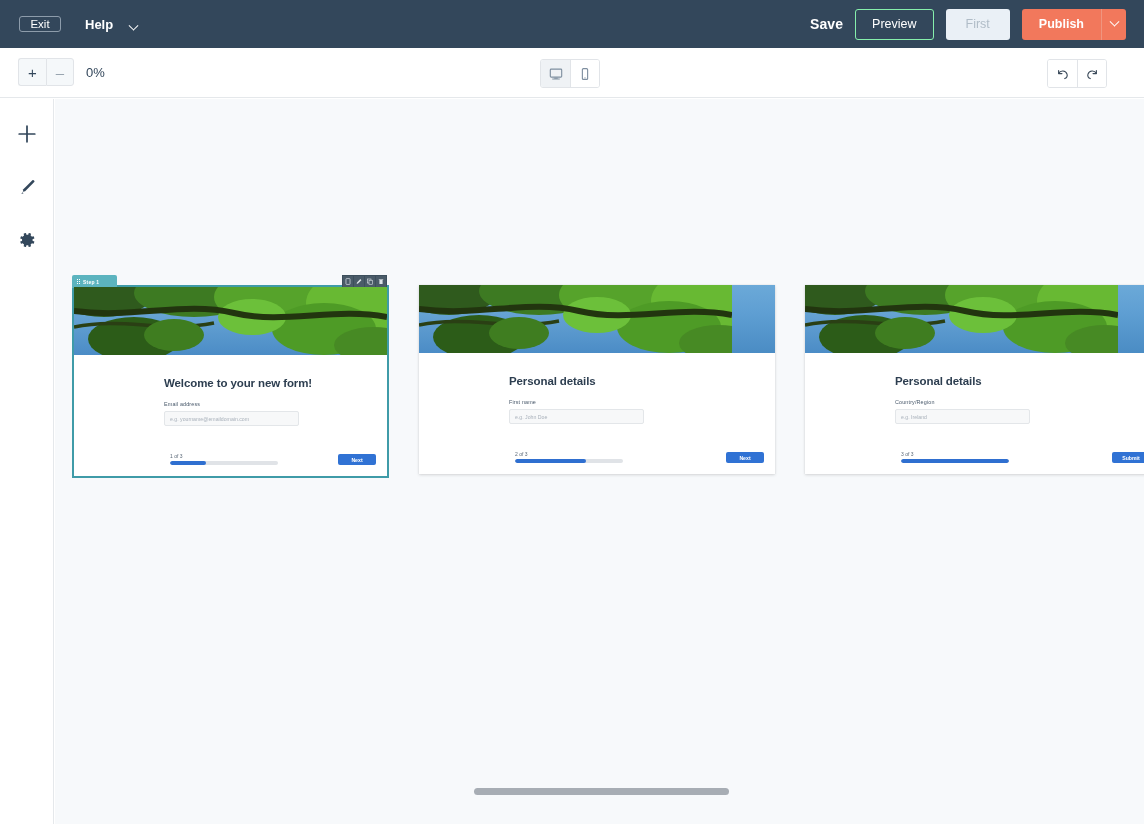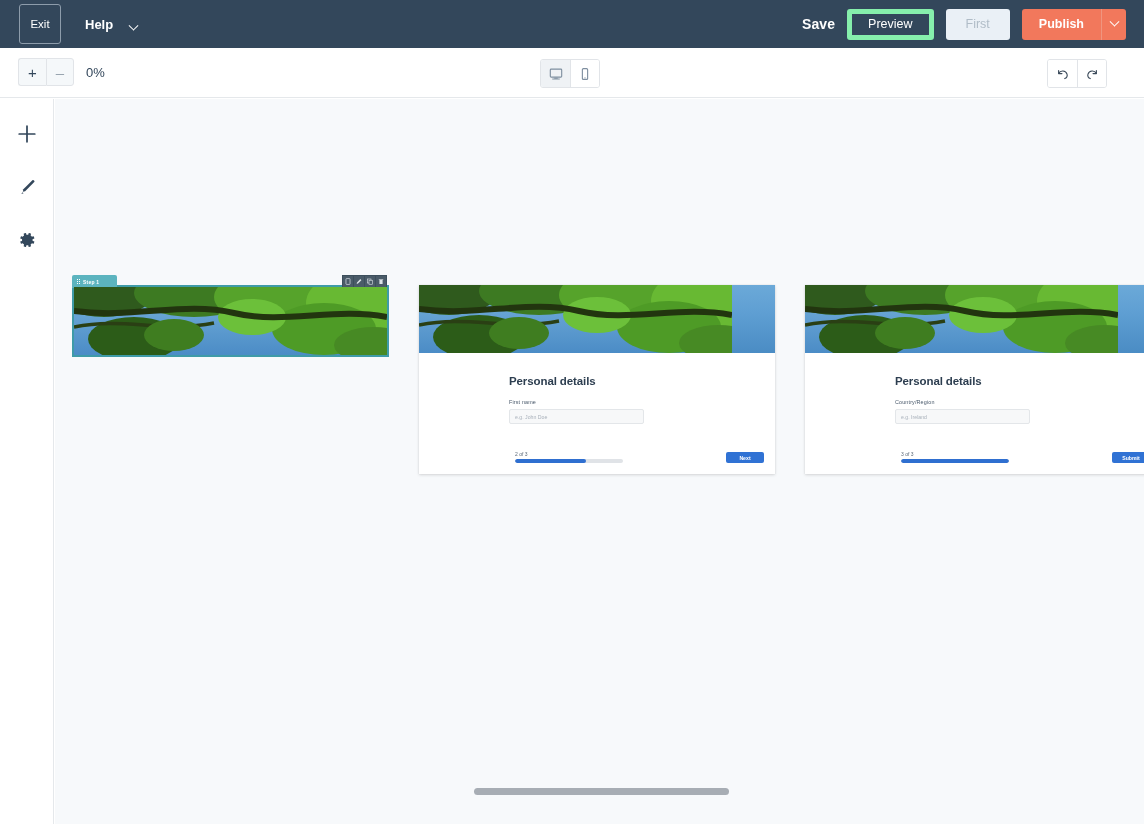--- a/index.html
+++ b/index.html
@@ -13,21 +13,21 @@
   
   .topbar {
     position: absolute; top: 0; left: 0;
     width: 1144px; height: 48px;
     background: #33475b;
     display: flex; align-items: center;
     z-index: 20;
   }
   .topbar-left { display: flex; align-items: center; padding-left: 19px; gap: 24px; }
   .exit-btn {
-    width: 42px; height: 40px;
+    width: 42px; height: 16px;
     border: 1px solid #8d9cab;
     border-radius: 3px;
     background: transparent;
     color: #ffffff;
     font-size: 11.5px;
     font-family: "Liberation Sans", sans-serif;
     display: flex; align-items: center; justify-content: center;
     cursor: pointer;
   }
   .help-wrap {
@@ -56,21 +56,21 @@
     margin-left: auto;
     display: flex; align-items: center; gap: 12px;
     padding-right: 18px;
   }
   .save-link {
     color: #ffffff; font-size: 14px; font-weight: bold;
     cursor: pointer; letter-spacing: .1px; text-align: center;
   }
   .preview-btn {
     height: 31px; padding: 0 16px;
-    border: 5px solid #86efac; border-radius: 3px;
+    border: 1px solid #86efac; border-radius: 3px;
     background: transparent; color: #ffffff;
     font-size: 12.5px; font-family: "Liberation Sans", sans-serif;
     display: flex; align-items: center; cursor: pointer;
   }
   .share-btn {
     height: 31px; padding: 0 20px;
     border: none; border-radius: 3px;
     background: #eaf0f6; color: #b0bcc7;
     font-size: 12.5px; font-family: "Liberation Sans", sans-serif;
     display: flex; align-items: center; cursor: default;
@@ -420,20 +420,36 @@
           <ellipse cx="250" cy="42" rx="52" ry="26" fill="#4e9b26"></ellipse>
           <ellipse cx="178" cy="30" rx="34" ry="18" fill="#6cc03a"></ellipse>
           <ellipse cx="60" cy="52" rx="46" ry="22" fill="#2c5c18"></ellipse>
           <path d="M0 24 C60 32 110 14 160 26 C210 38 260 20 313 30" stroke="#22350f" stroke-width="6" fill="none"></path>
           <path d="M0 40 C50 30 90 46 140 36" stroke="#2a3f14" stroke-width="3.5" fill="none"></path>
           <ellipse cx="100" cy="48" rx="30" ry="16" fill="#3f7d20"></ellipse>
           <ellipse cx="300" cy="58" rx="40" ry="18" fill="#478a24"></ellipse>
         </svg>
       </div>
 
+      <div class="card-body">
+        <div class="card-inner">
+          <div class="card-heading">Welcome to your new form!</div>
+          <div class="field-label">Email address</div>
+          <div class="field-input">e.g. yourname@emaildomain.com</div>
+        </div>
+        <div class="card-footer">
+          <div class="progress-wrap">
+            <div class="progress-label">1 of 3</div>
+            <div class="progress-track">
+              <div class="progress-fill" style="width: 33%;"></div>
+            </div>
+          </div>
+          <div class="cta-btn">Next</div>
+        </div>
+      </div>
     </div>
 
     <div class="card">
       <div class="hero">
         <svg width="313" height="68" viewBox="0 0 313 68" preserveAspectRatio="none">
           <rect width="313" height="68" fill="url(#sky1)"></rect>
           <ellipse cx="30" cy="8" rx="48" ry="22" fill="#2f5a1d"></ellipse>
           <ellipse cx="120" cy="6" rx="60" ry="24" fill="#3d7a22"></ellipse>
           <ellipse cx="210" cy="10" rx="70" ry="30" fill="#56a32b"></ellipse>
           <ellipse cx="290" cy="16" rx="58" ry="34" fill="#68b933"></ellipse>

